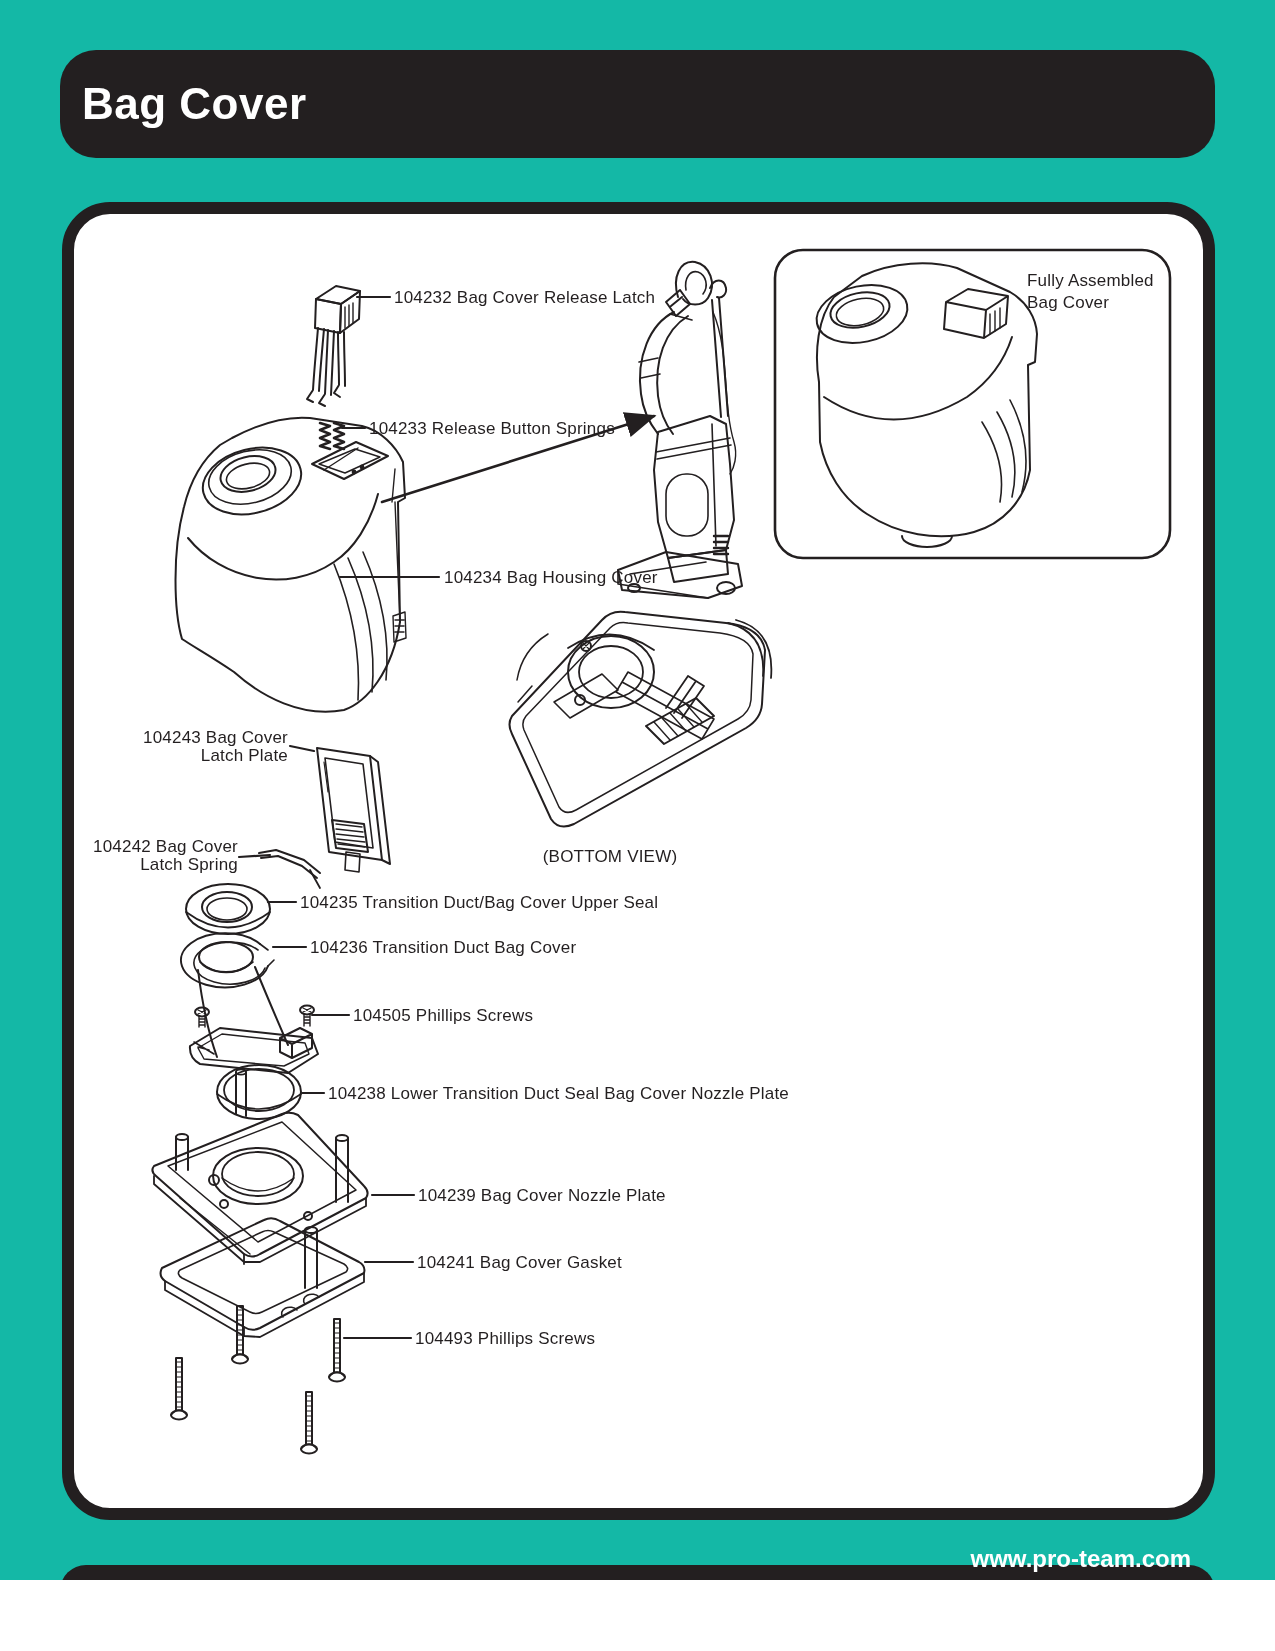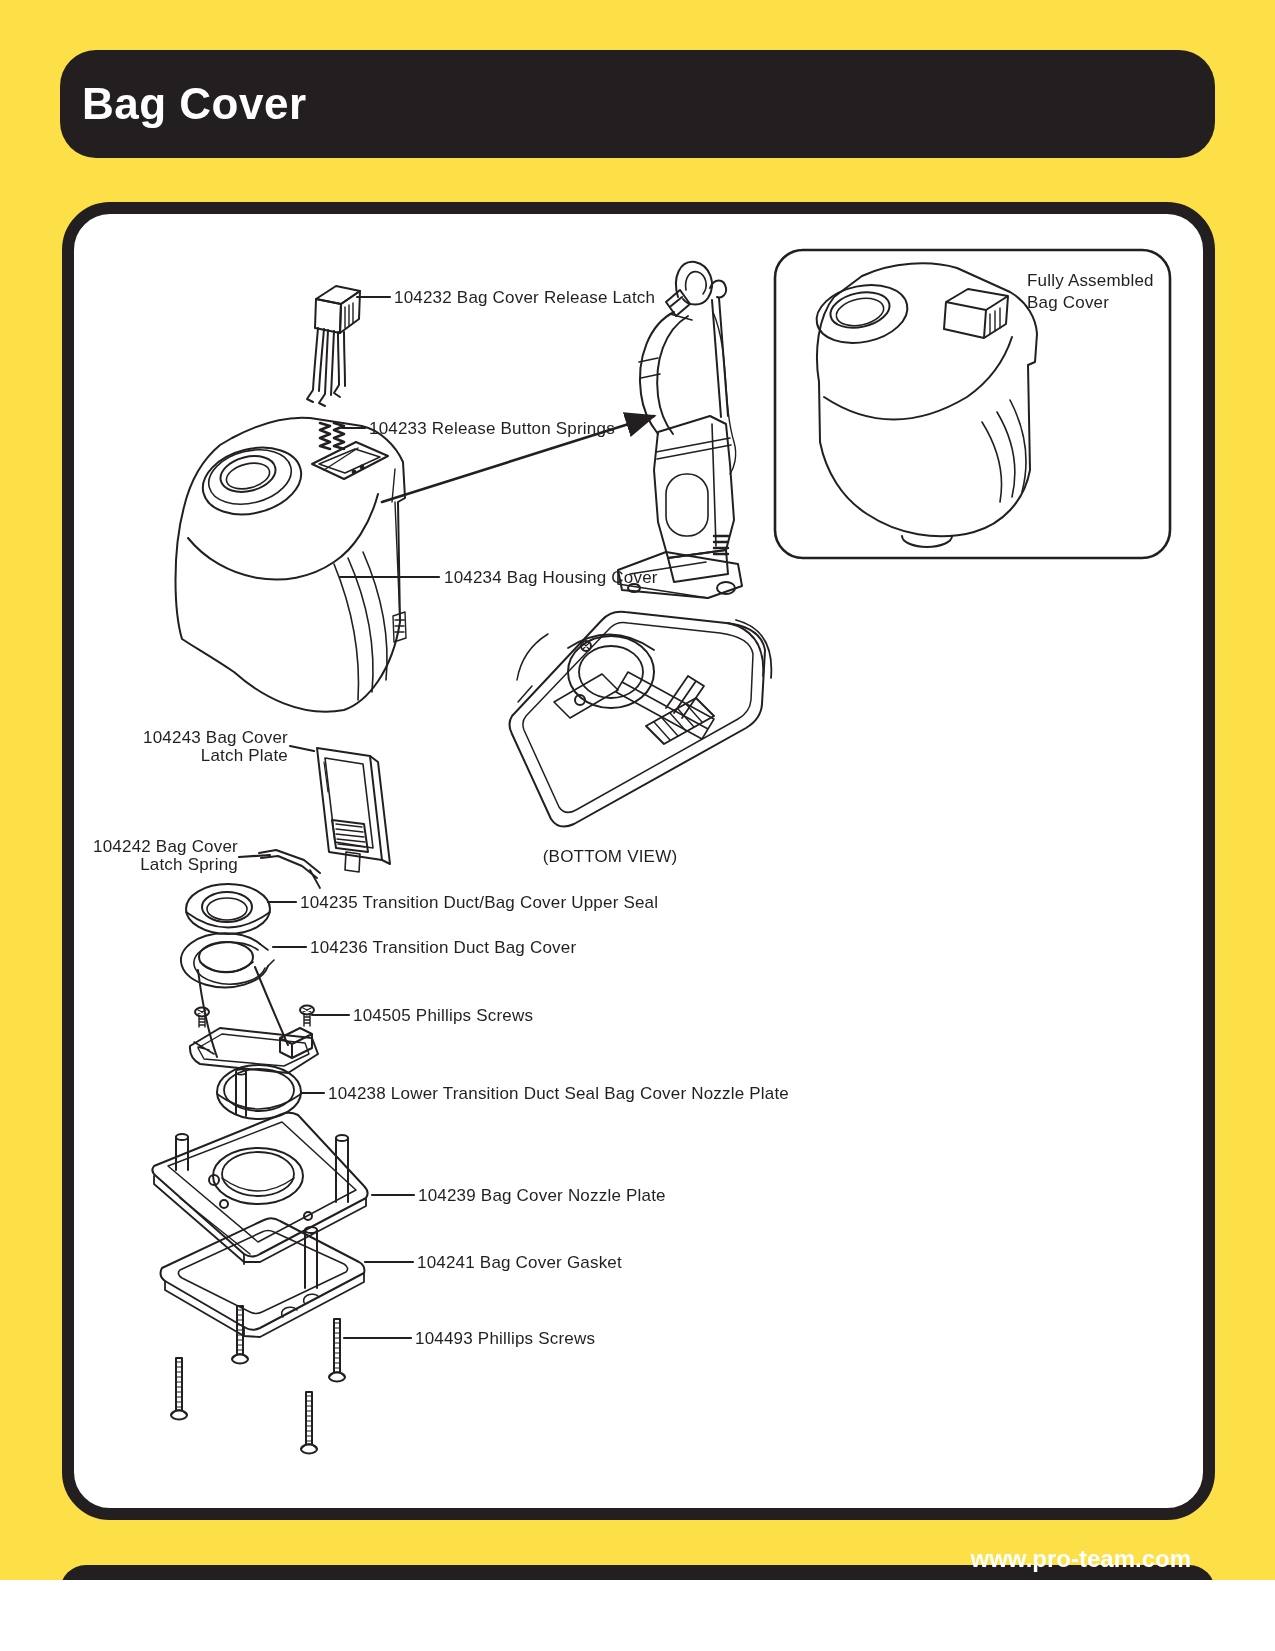--- a/index.html
+++ b/index.html
@@ -1,16 +1,16 @@
 <!DOCTYPE html>
 <html><head>
 <meta charset="utf-8">
 <style>
   html,body{margin:0;padding:0;background:#ffffff;}
-  .page{position:relative;width:1275px;height:1580px;background:#fde047;overflow:hidden;
+  .page{position:relative;width:1275px;height:1580px;background:#14b8a6;overflow:hidden;
         font-family:"Liberation Sans",sans-serif;color:#231f20;}
   .hdr-bar{position:absolute;left:60px;top:50px;width:1155px;height:108px;background:#231f20;
         border-radius:36px;display:flex;align-items:center;}
   .hdr-title{color:#ffffff;font-size:44px;font-weight:bold;padding-left:22px;letter-spacing:.5px;}
   .content-box{position:absolute;left:62px;top:202px;width:1153px;height:1318px;
         border:12px solid #231f20;border-radius:48px;box-sizing:border-box;background:#ffffff;}
   .diagram-svg{position:absolute;left:62px;top:202px;width:1153px;height:1318px;}
   .ftr-bar{position:absolute;left:60px;top:1565px;width:1155px;height:58px;background:#231f20;
         border-radius:26px;display:flex;align-items:center;color:#ffffff;}
   .ftr-page{font-size:30px;padding-left:22px;font-weight:normal;}

